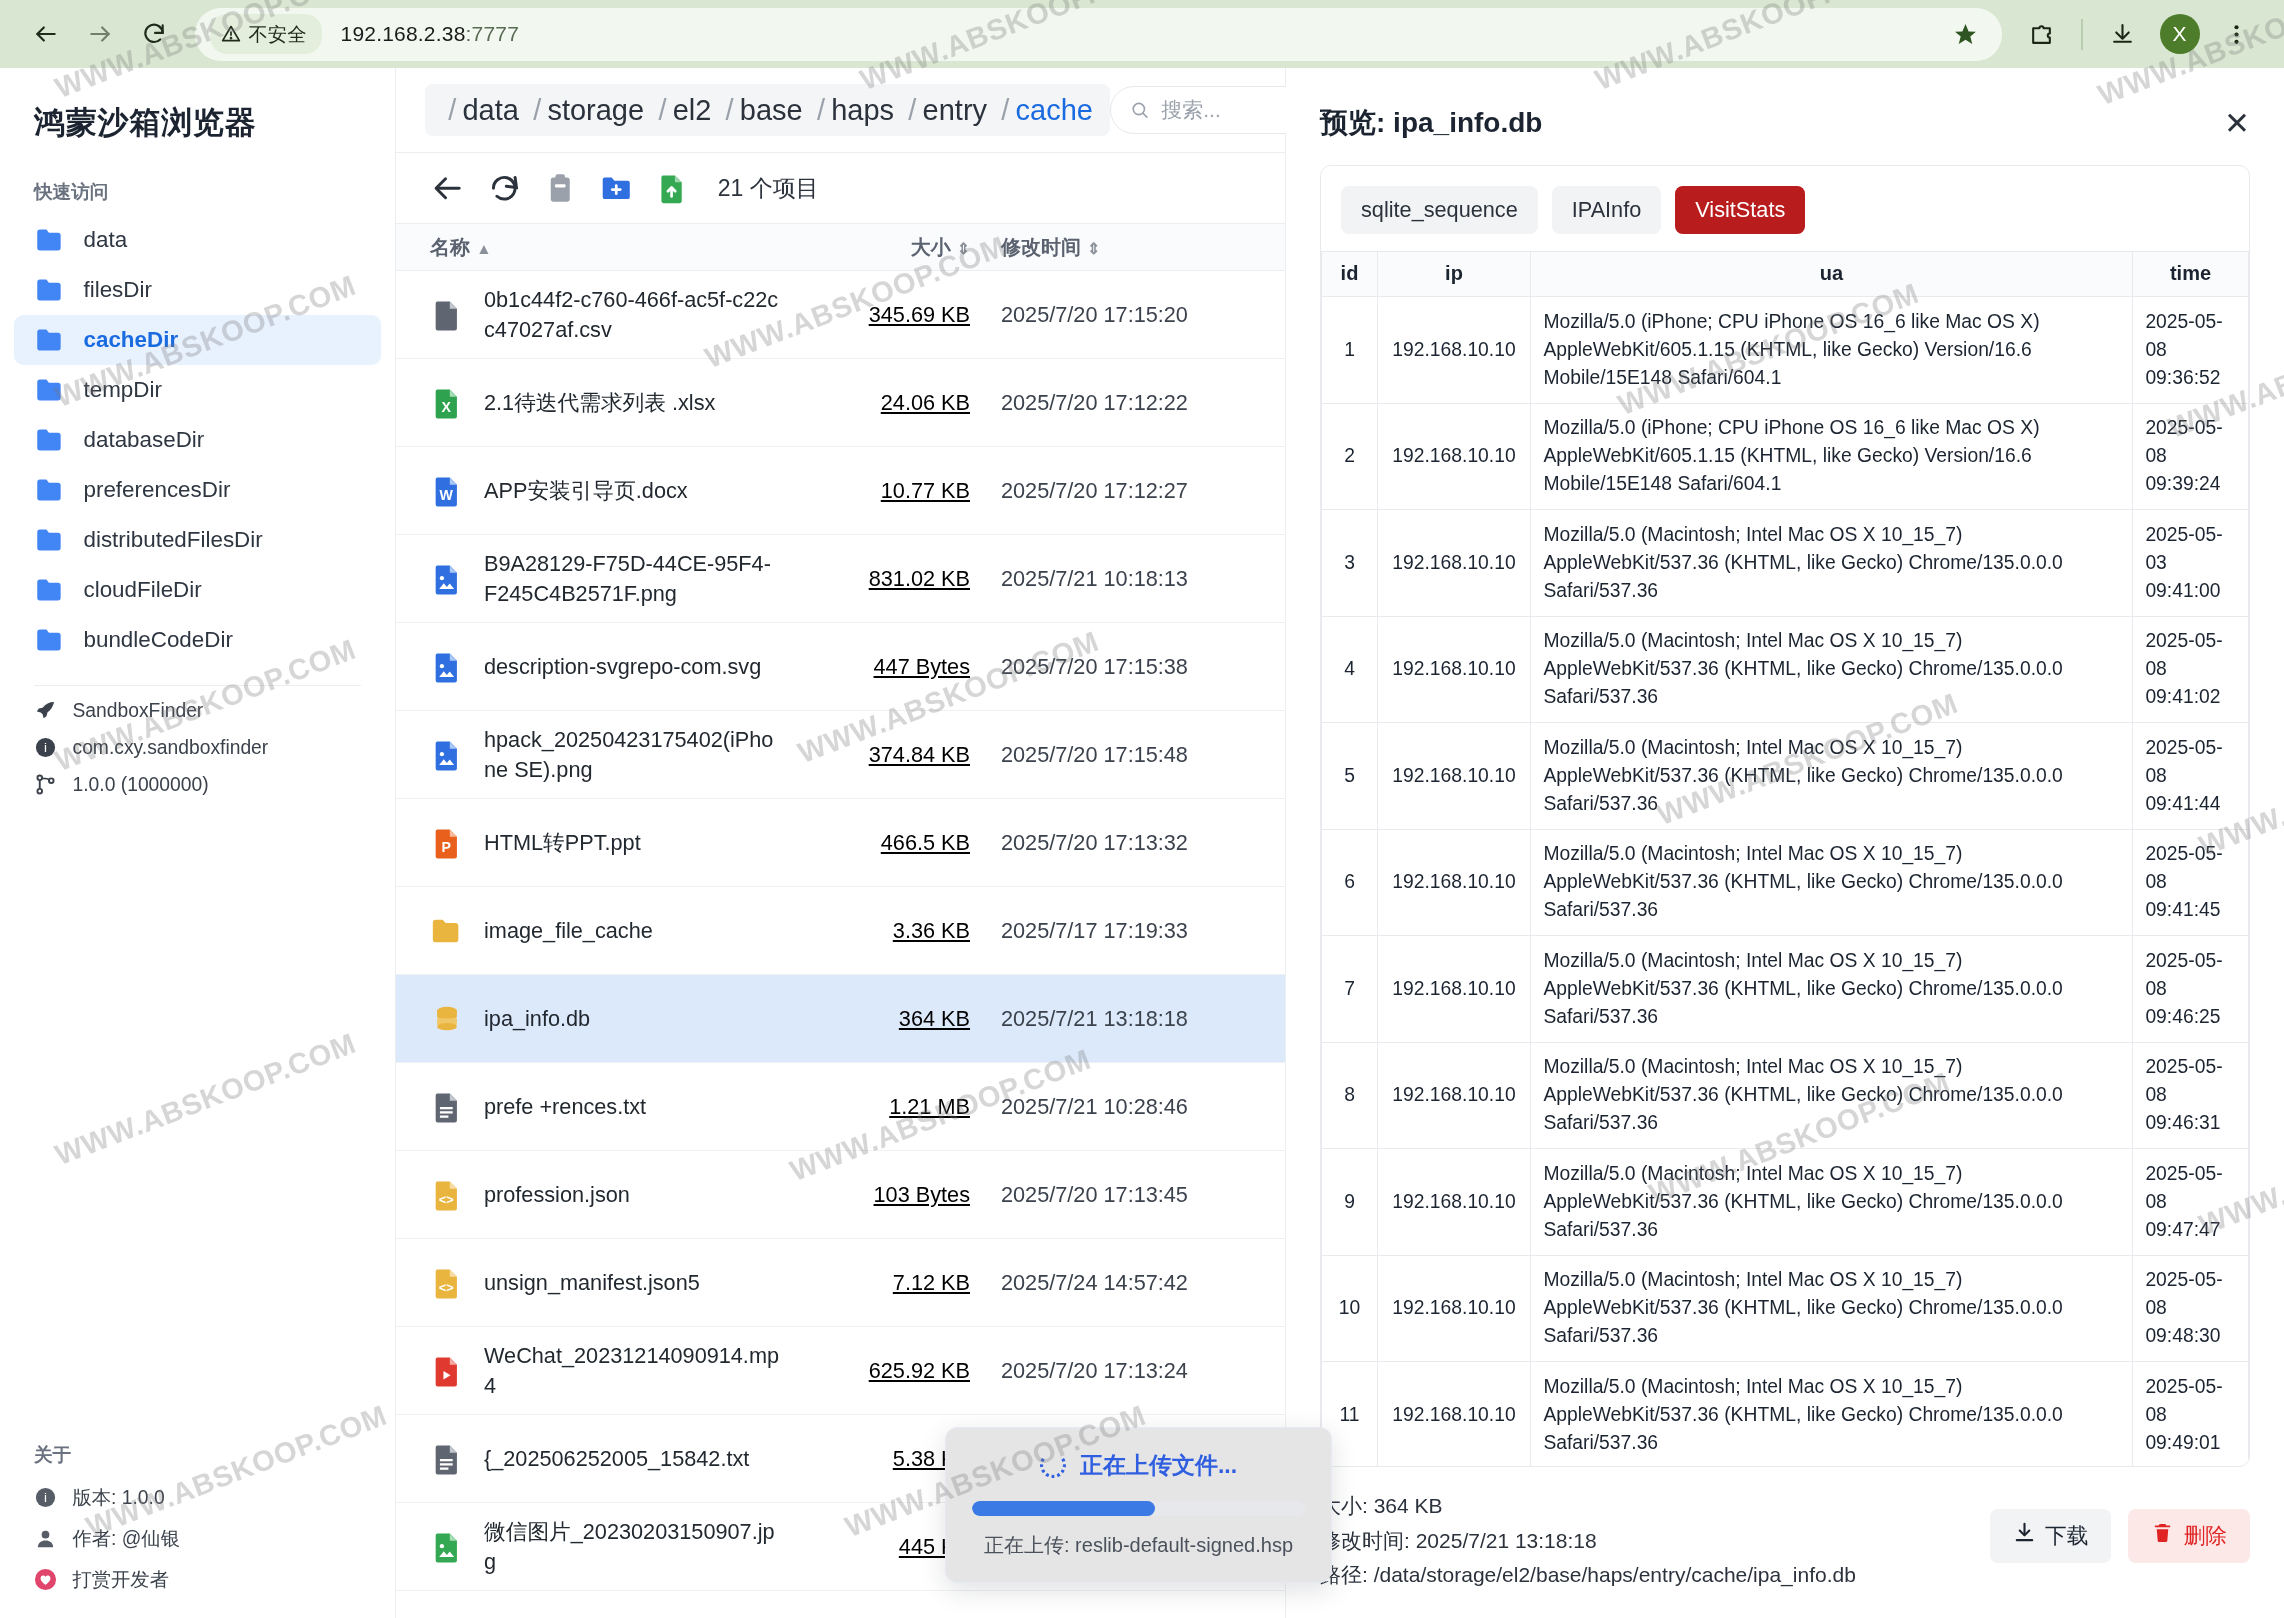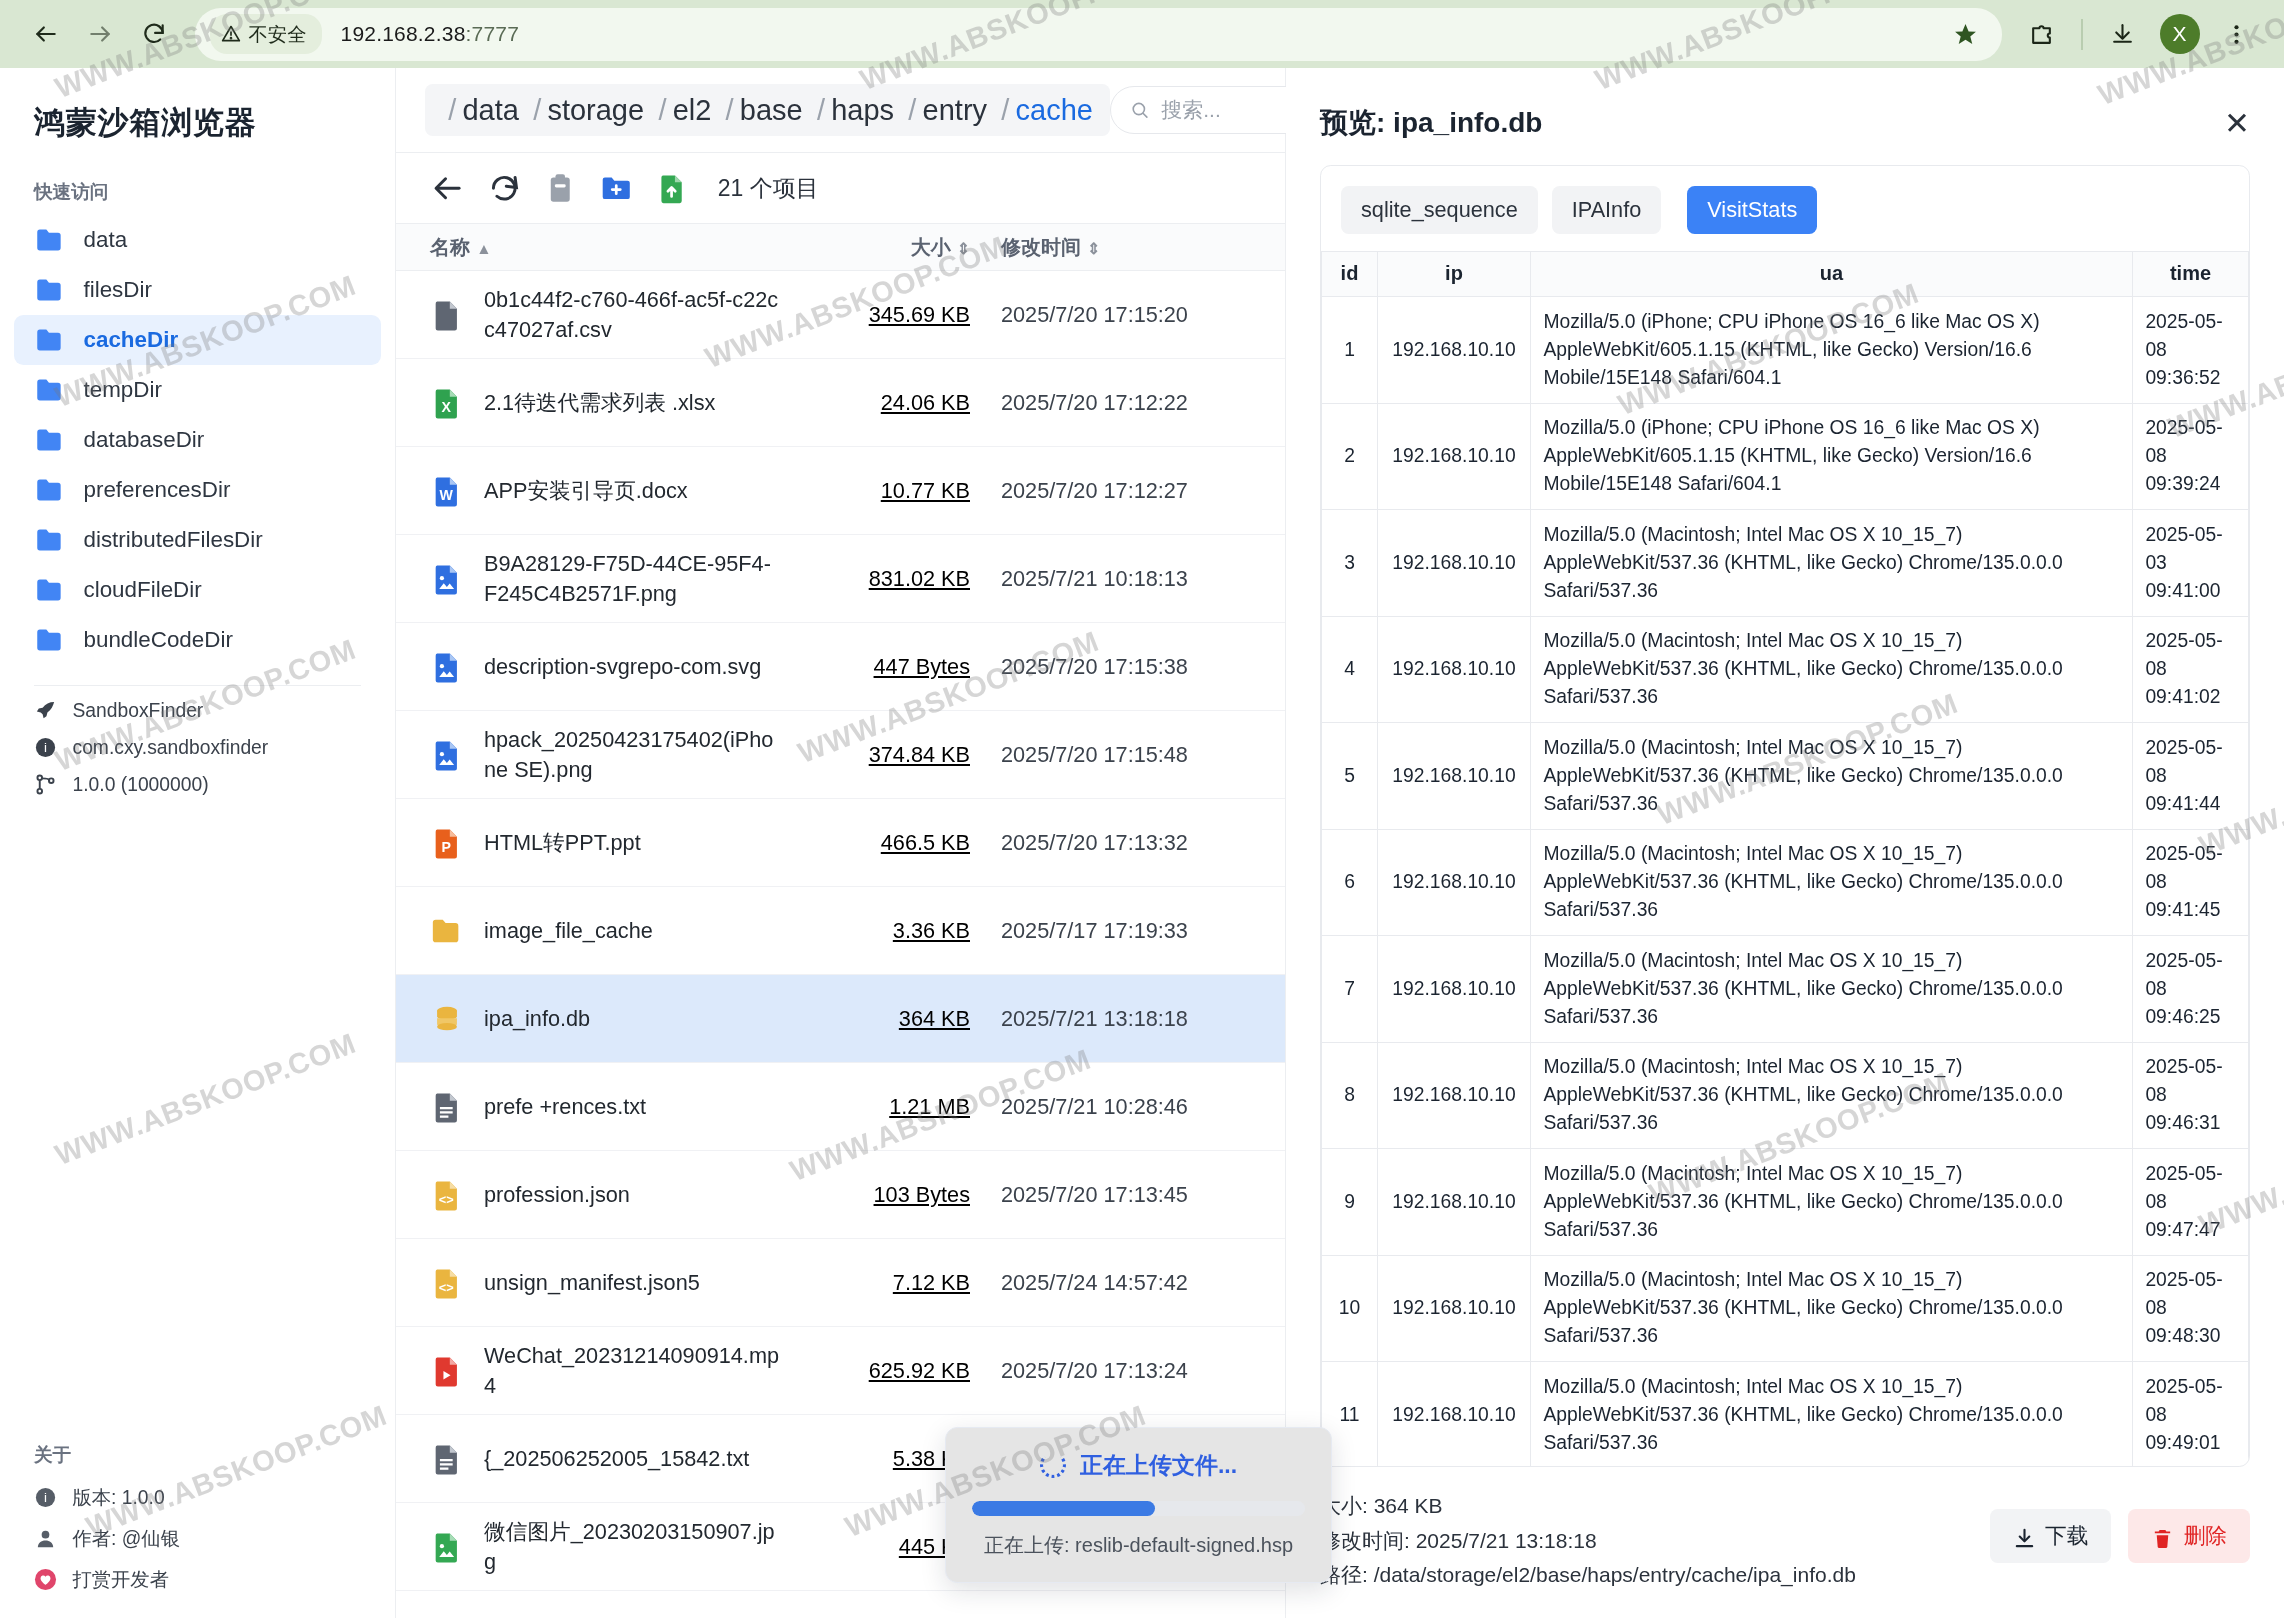--- a/index.html
+++ b/index.html
@@ -264,21 +264,21 @@
     display: flex; flex-direction: column;
     overflow: hidden;
     background: #fff;
   }
   .tabs { display: flex; gap: 14px; padding: 20px 20px 17px 20px; flex: none; }
   .tab {
     background: #f2f3f5; color: #2b323c;
     font-size: 21.7px; padding: 10.8px 20px; border-radius: 7.7px;
     white-space: nowrap;
   }
-  .tab.active { background: #3b82f6; color: #fff; margin-left: 12px; }
+  .tab.active { background: #b91c1c; color: #fff; }
   .db-table-wrap { flex: 1; overflow: hidden; min-height: 0; }
   table.dbt { width: 100%; border-collapse: collapse; table-layout: fixed; }
   table.dbt th {
     background: #fafbfc;
     border: 1.5px solid #e8eaee;
     font-size: 20px; font-weight: bold; color: #1b2430;
     padding: 10.8px 9.3px;
     text-align: center;
   }
   table.dbt td {
@@ -298,21 +298,21 @@
   col.w-time { width: 116px; }
 
   .pv-footer {
     flex: none;
     padding: 21.7px 34px 26px 34px;
     display: flex; align-items: flex-start;
   }
   .pv-meta { font-size: 21px; color: #2b323c; line-height: 1.65; }
   .pv-actions { margin-left: auto; display: flex; align-items: center; gap: 17px; padding-top: 20px; }
   .btn {
-    display: flex; align-items: flex-end; gap: 9.3px;
+    display: flex; align-items: flex-start; gap: 9.3px;
     font-size: 21.7px; border-radius: 7.7px;
     padding: 12.4px 23px;
   }
   .btn-dl { background: #f2f3f5; color: #1b2430; }
   .btn-del { background: #fde8e8; color: #e02424; }
   .btn svg { width: 23px; height: 23px; }
 
   
   .wm {
     position: absolute;

